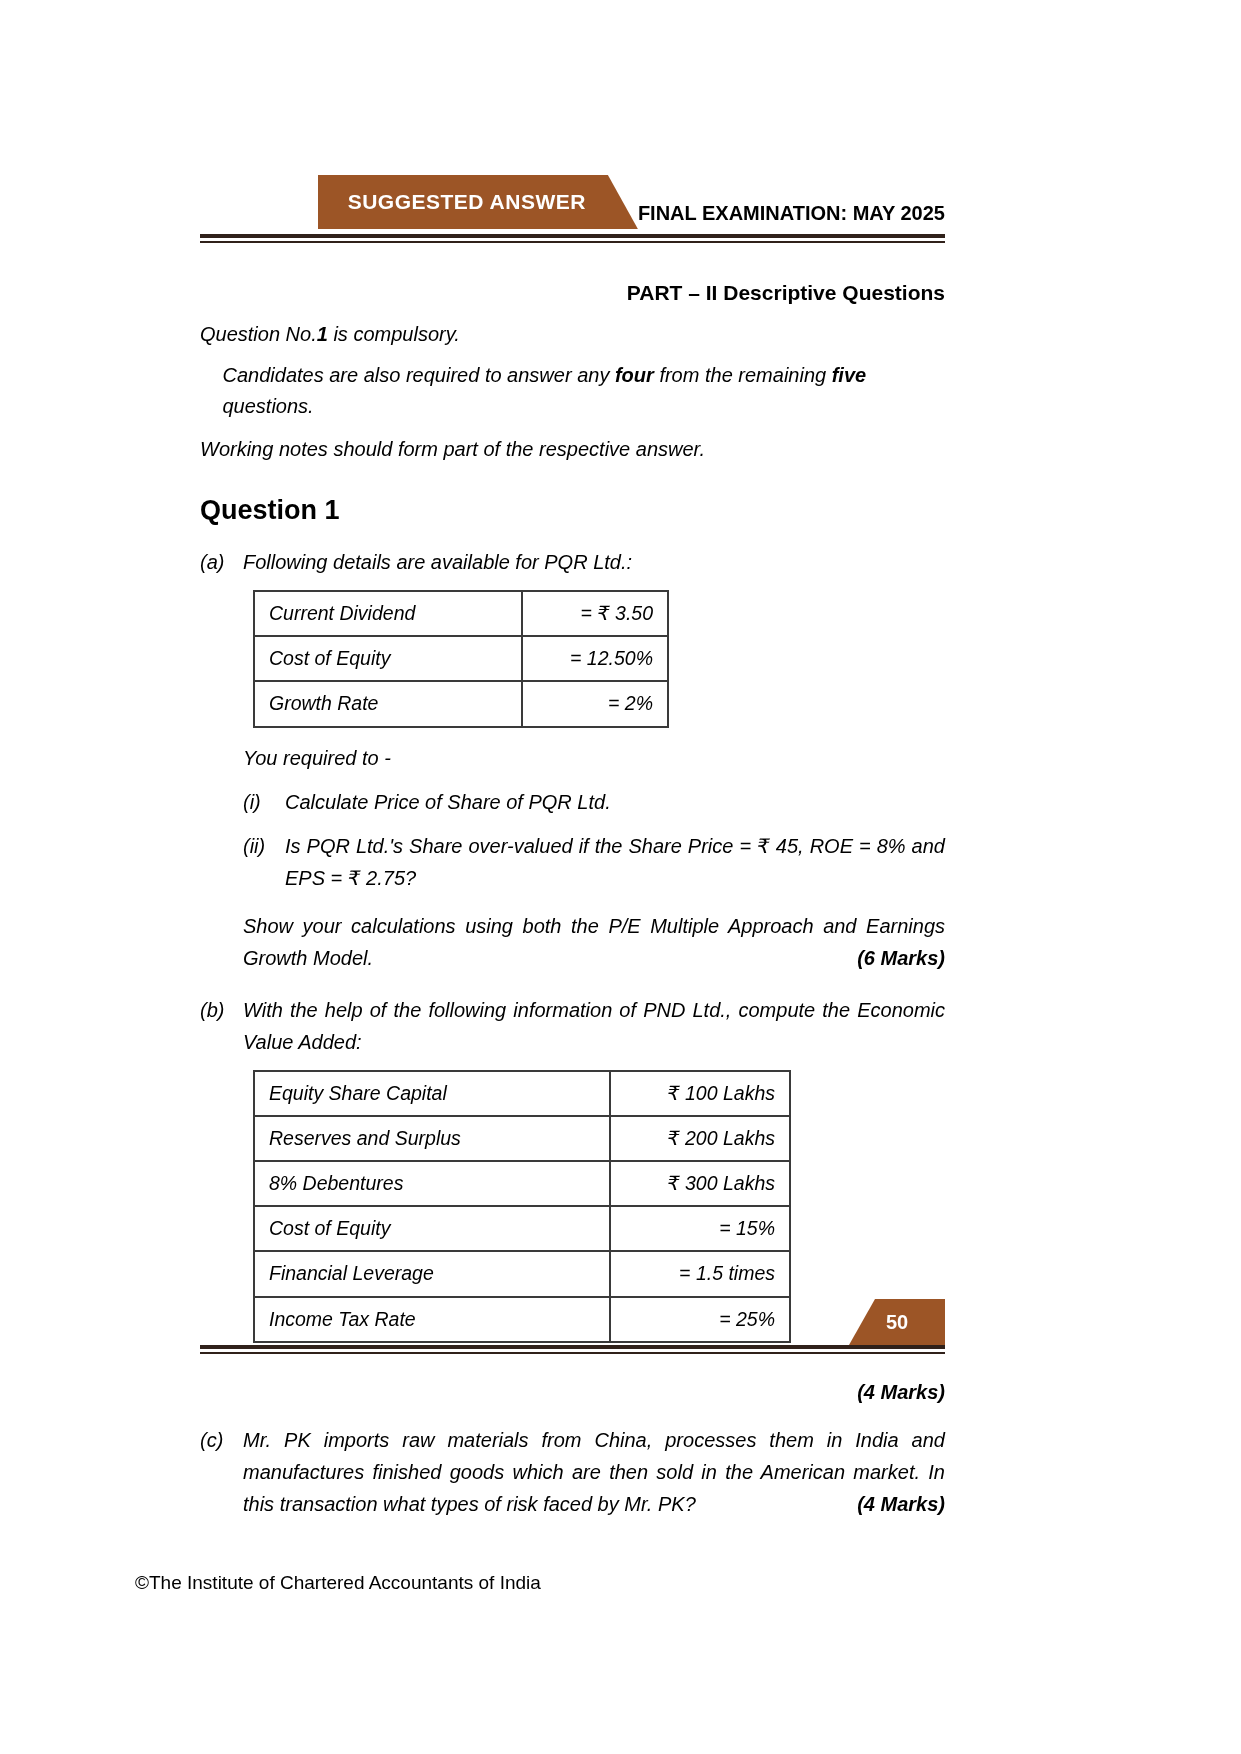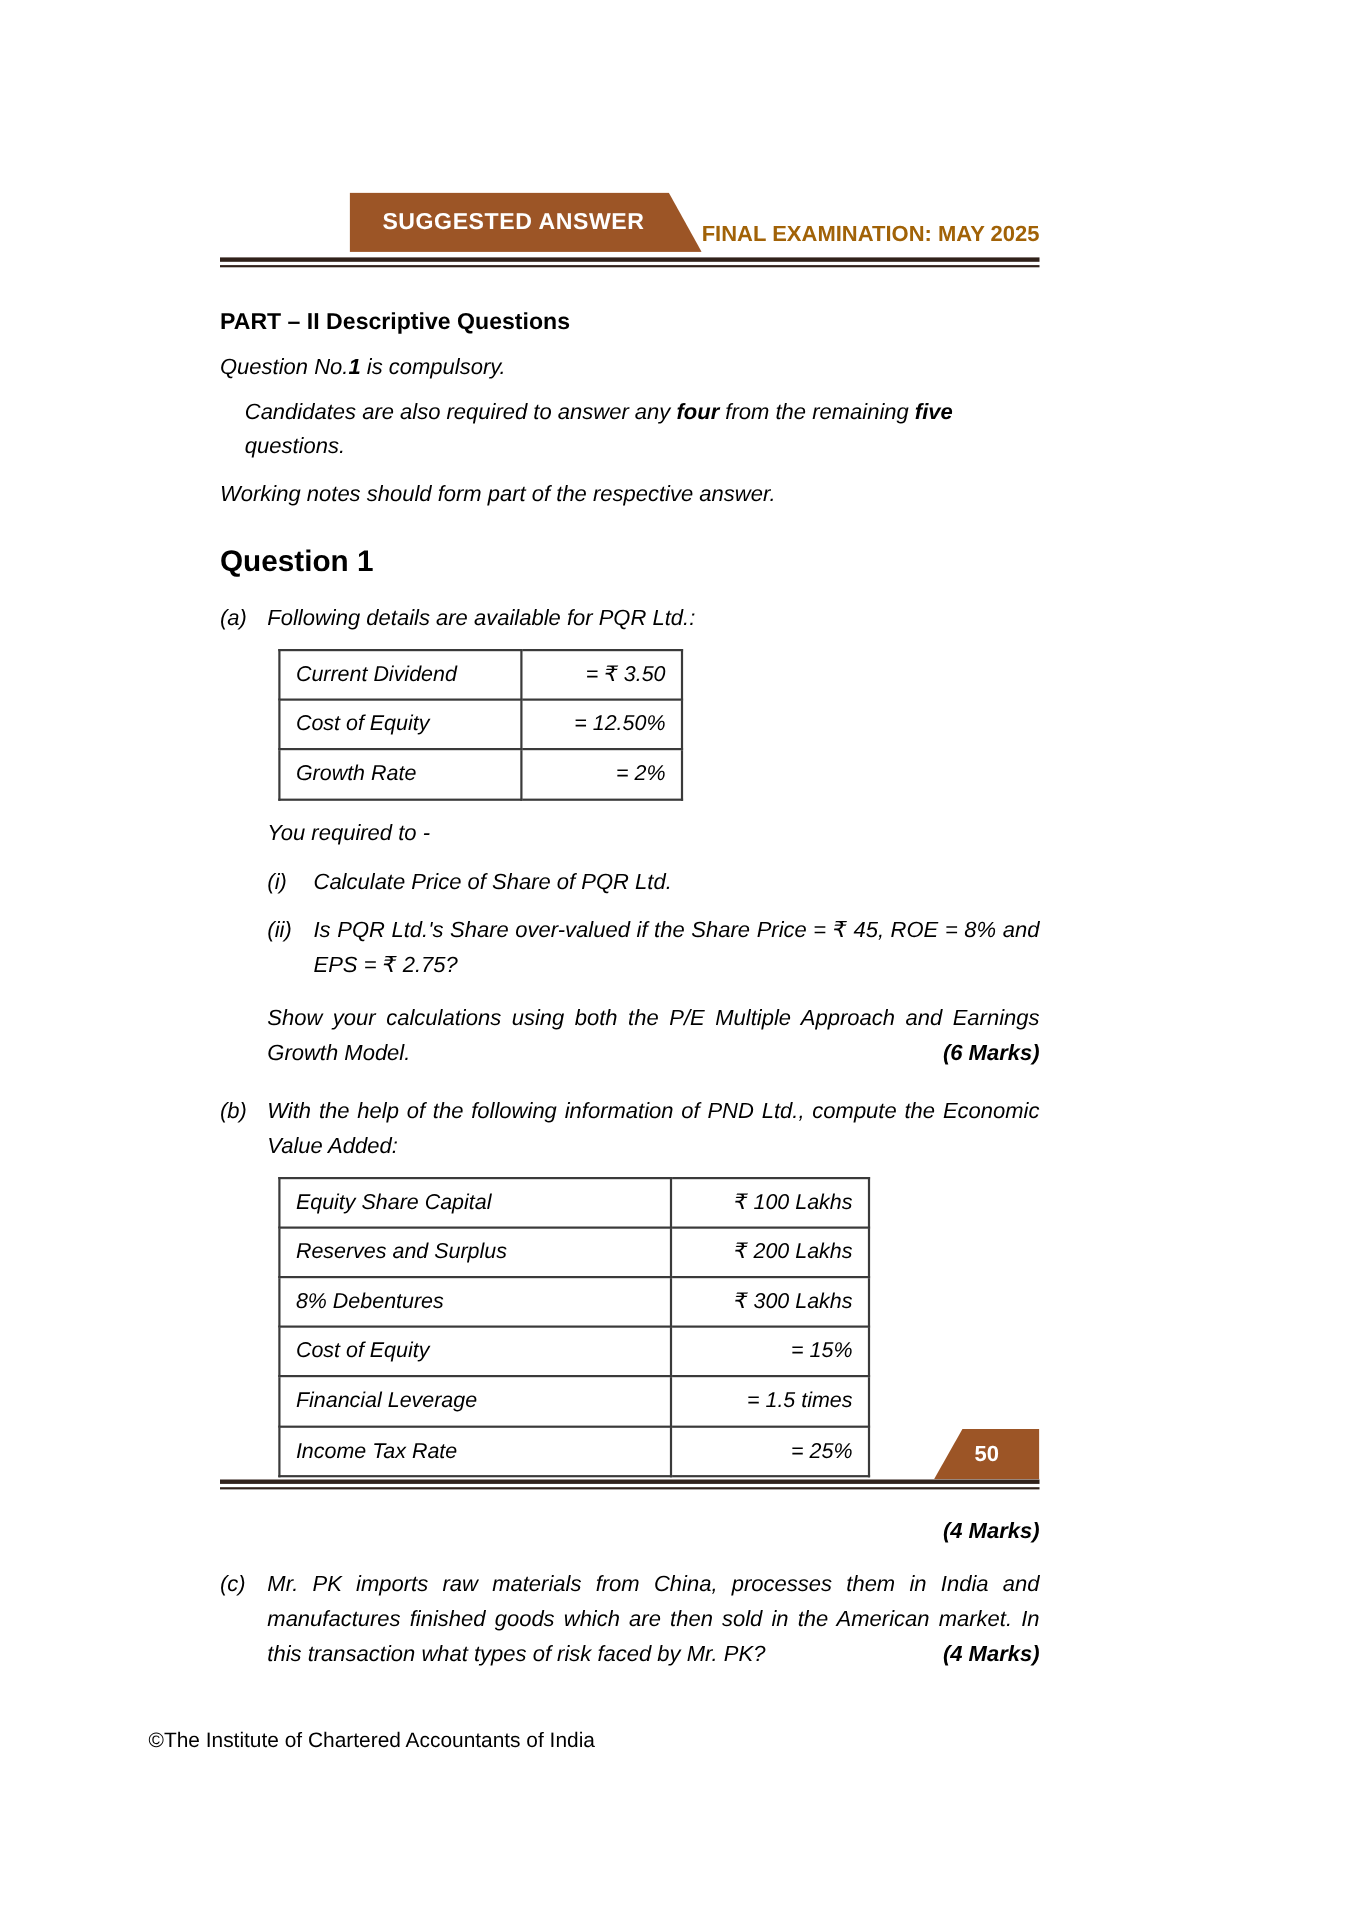--- a/index.html
+++ b/index.html
@@ -29,32 +29,32 @@
     background: #9c5526;
     color: #ffffff;
     font-weight: bold;
     font-size: 21px;
     letter-spacing: 0.5px;
     padding: 15px 52px 15px 30px;
     clip-path: polygon(0 0, calc(100% - 30px) 0, 100% 100%, 0 100%);
     white-space: nowrap;
   }
   .exam-title {
-    color: #a16207;
+    color: #000000;
     font-weight: bold;
     font-size: 20px;
     padding-bottom: 4px;
     white-space: nowrap;
   }
   .rule { margin-top: 5px; }
   .rule-thick { height: 4px; background: #30211a; }
   .rule-thin  { height: 2px; background: #30211a; margin-top: 3px; }
   
   .part-title {
-    text-align: left;
+    text-align: right;
     font-weight: bold;
     font-size: 21px;
     margin-top: 38px;
   }
   .center-italic {
     font-style: italic;
     font-size: 20px;
     line-height: 1.55;
   }
   .mt14 { margin-top: 14px; }
@@ -77,21 +77,21 @@
   .qlabel { width: 43px; flex: none; }
   .qbody  { flex: 1; min-width: 0; }
   .justify { text-align: justify; }
   table.tbl {
     border-collapse: collapse;
     font-style: italic;
     font-size: 19.5px;
     margin: 12px 0 4px 10px;
   }
   .tbl td { border: 2px solid #3a3a3a; padding: 6px 14px; }
-  .tbl-a td.lab { width: 220px; border-radius: 16px; }
+  .tbl-a td.lab { width: 268px; border-radius: 16px; }
   .tbl-a td.val { width: 146px; text-align: right; }
   .tbl-b td.lab { width: 356px; }
   .tbl-b td.val { width: 180px; text-align: right; }
   .required-intro { margin-top: 14px; }
   .subitem { display: flex; margin-top: 12px; }
   .subnum { width: 42px; flex: none; }
   .subtext { flex: 1; min-width: 0; }
   .para-marks { position: relative; margin-top: 16px; }
   .para-marks .marks {
     position: absolute;

